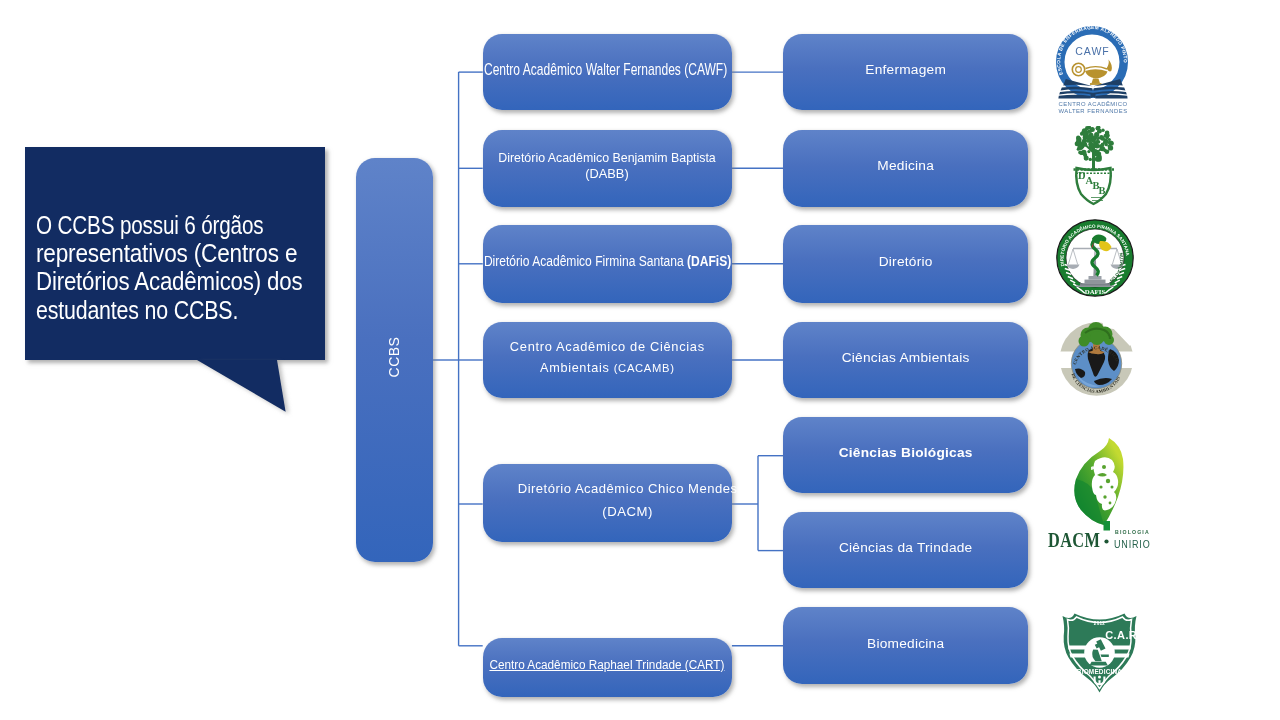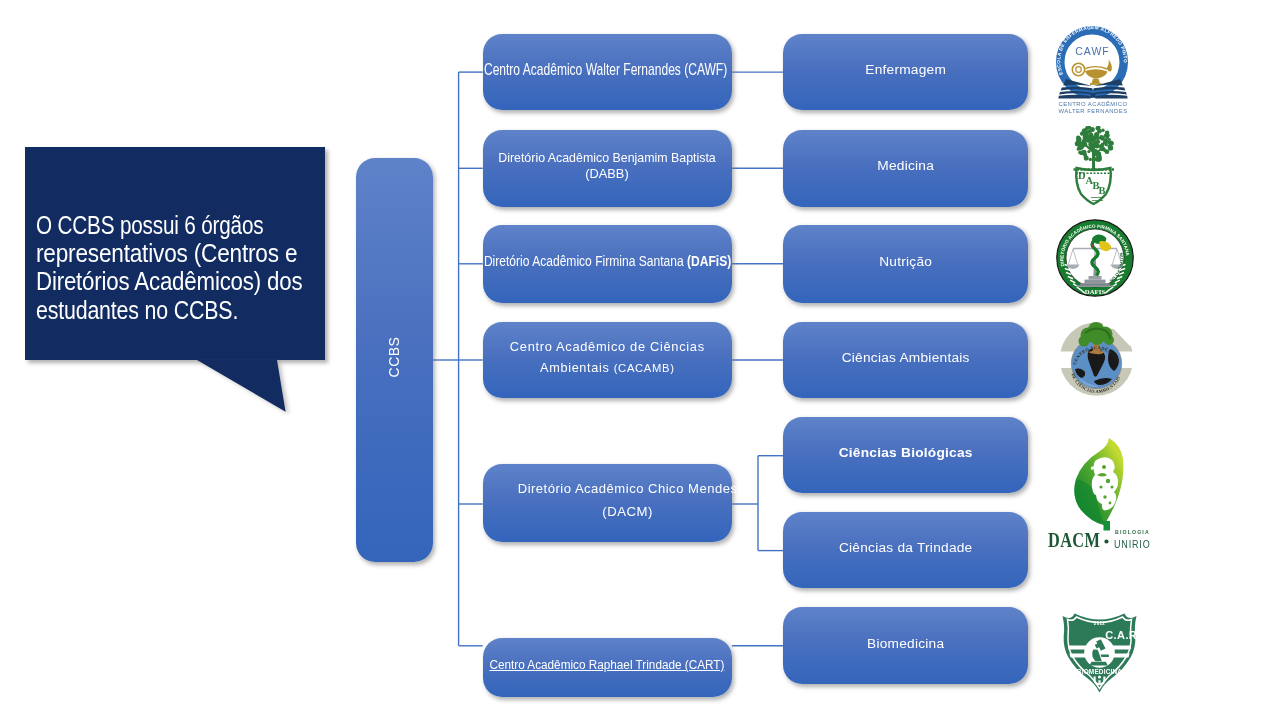--- a/index.html
+++ b/index.html
@@ -84,21 +84,21 @@
       <span class="l" style="transform:scaleX(0.976)">Diretório Acadêmico Chico Mendes</span>
       <span class="l" style="transform:scaleX(0.982)">(DACM)</span>
     </span>
   </div>
 <div class="box" style="left:482.7px;top:638px;width:249.2px;height:59px;font-size:12.3px;text-decoration:underline;">
   <span class="tw" id="m6" style="transform:scaleX(0.956)">Centro Acadêmico Raphael Trindade (CART)</span>
   </div>
 
 <div class="box" style="left:783.4px;top:33.7px;width:244.6px;height:76.8px;font-size:13.7px;letter-spacing:0.25px;">Enfermagem</div>
 <div class="box" style="left:783.4px;top:129.9px;width:244.6px;height:77px;font-size:13.7px;letter-spacing:0.25px;">Medicina</div>
-<div class="box" style="left:783.4px;top:225.4px;width:244.6px;height:77.2px;font-size:13.7px;letter-spacing:0.25px;">Nutrição</div>
+<div class="box" style="left:783.4px;top:225.4px;width:244.6px;height:77.2px;font-size:13.7px;letter-spacing:0.25px;">Diretório</div>
 <div class="box" style="left:783.4px;top:321.6px;width:244.6px;height:76.6px;font-size:13.7px;letter-spacing:0.25px;">Ciências Ambientais</div>
 <div class="box" style="left:783.4px;top:417.3px;width:244.6px;height:75.8px;font-size:13.7px;letter-spacing:0.25px;font-weight:bold;">Ciências Biológicas</div>
 <div class="box" style="left:783.4px;top:512.2px;width:244.6px;height:76.1px;font-size:13.7px;letter-spacing:0.25px;">Ciências da Trindade</div>
 <div class="box" style="left:783.4px;top:607.4px;width:244.6px;height:76.8px;font-size:13.7px;letter-spacing:0.25px;">Biomedicina</div>
 
 <div class="logo" id="logo-cawf" style="left:1049px;top:24px;">
 <svg width="88" height="94" viewBox="0 0 88 94">
   <circle cx="43" cy="38" r="31.75" fill="none" stroke="#2a6cb5" stroke-width="8.5"></circle>
   <defs>
         <path id="cawfarc" d="M14.5 51 A 31.8 31.8 0 1 1 71.5 51"></path>

